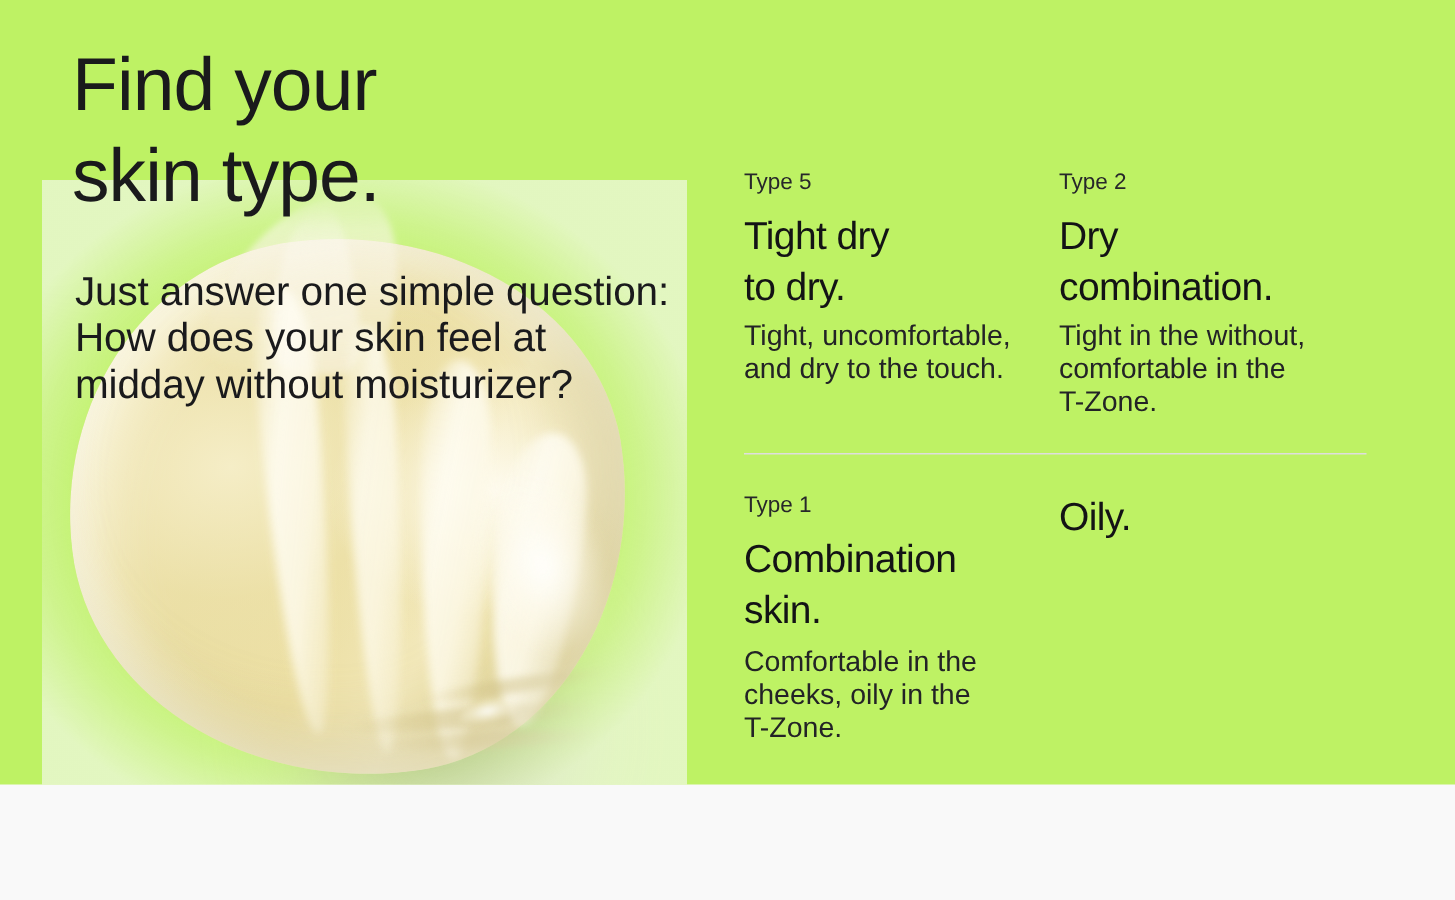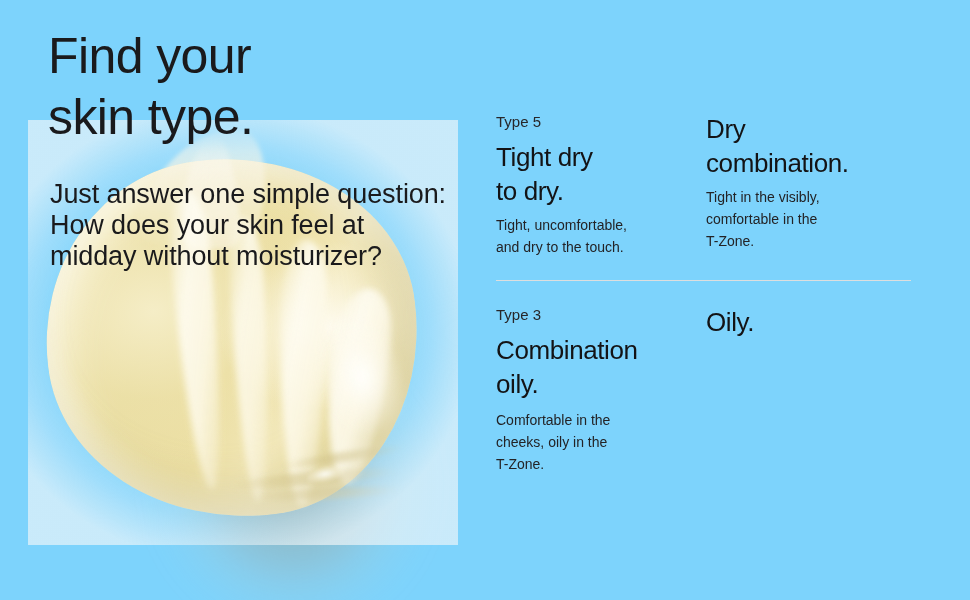--- a/index.html
+++ b/index.html
@@ -14,22 +14,22 @@
   body {
     background: #f9f9f9;
     font-family: "Liberation Sans", sans-serif;
     -webkit-font-smoothing: antialiased;
     color: #18181a;
   }
 
   .page {
     position: relative;
     width: 970px;
-    height: 600px;
-    background: #7dd3fc;
+    height: 523px;
+    background: #bef264;
     overflow: hidden;
     padding-left: 34px;
   }
 
   
   .left-panel {
     position: absolute;
     left: 0;
     top: 0;
     width: 470px;
@@ -277,21 +277,21 @@
     font-size: 26px;
     line-height: 34px;
     font-weight: 400;
     letter-spacing: -0.4px;
     color: #131315;
     white-space: pre-line;
     min-height: 68px;
   }
 
   .type-desc {
-    font-size: 14px;
+    font-size: 19px;
     line-height: 22px;
     font-weight: 400;
     color: #232326;
     white-space: pre-line;
     margin-top: 6px;
   }
 
   .row-divider {
     width: 415px;
     height: 1px;
@@ -342,37 +342,38 @@
 
       <div class="type-cell">
         <div class="type-eyebrow">Type 5</div>
         <div class="type-title">Tight dry
 to dry.</div>
         <div class="type-desc">Tight, uncomfortable,
 and dry to the touch.</div>
       </div>
 
       <div class="type-cell">
+        <div class="type-eyebrow">Type 2</div>
         <div class="type-title">Dry
 combination.</div>
-        <div class="type-desc">Tight in the visibly,
+        <div class="type-desc">Tight in the without,
 comfortable in the
 T-Zone.</div>
       </div>
 
     </div>
 
     <div class="row-divider"></div>
 
     <div class="grid-row grid-row-2">
 
       <div class="type-cell">
-        <div class="type-eyebrow">Type 3</div>
+        <div class="type-eyebrow">Type 1</div>
         <div class="type-title">Combination
-oily.</div>
+skin.</div>
         <div class="type-desc">Comfortable in the
 cheeks, oily in the
 T-Zone.</div>
       </div>
 
       <div class="type-cell">
         <div class="type-title">Oily.</div>
       </div>
 
     </div>

